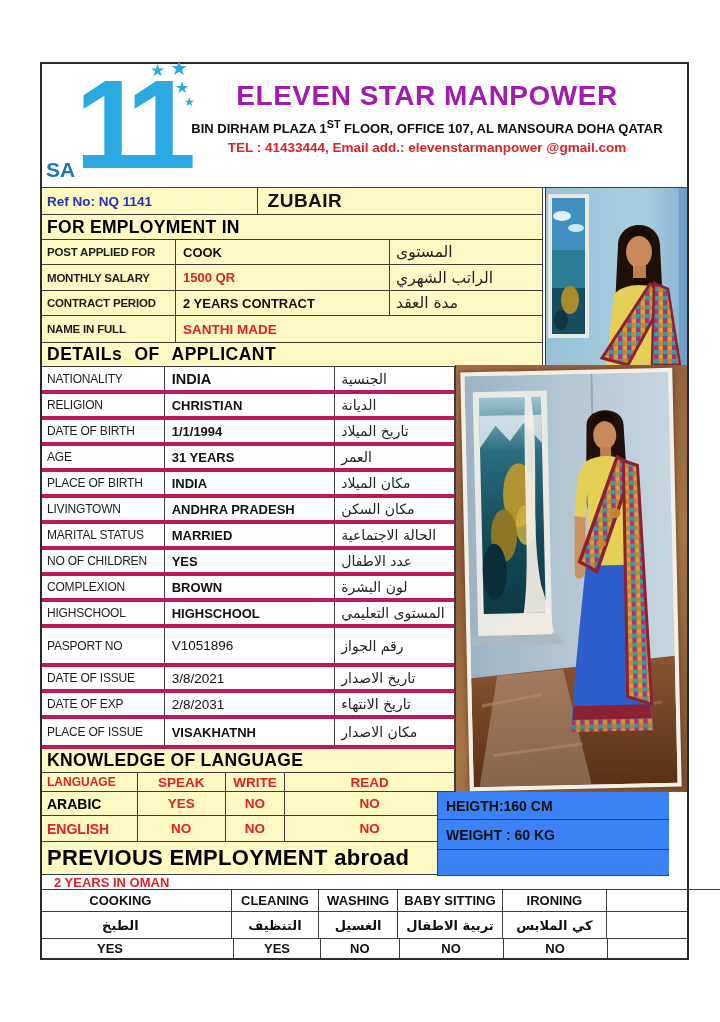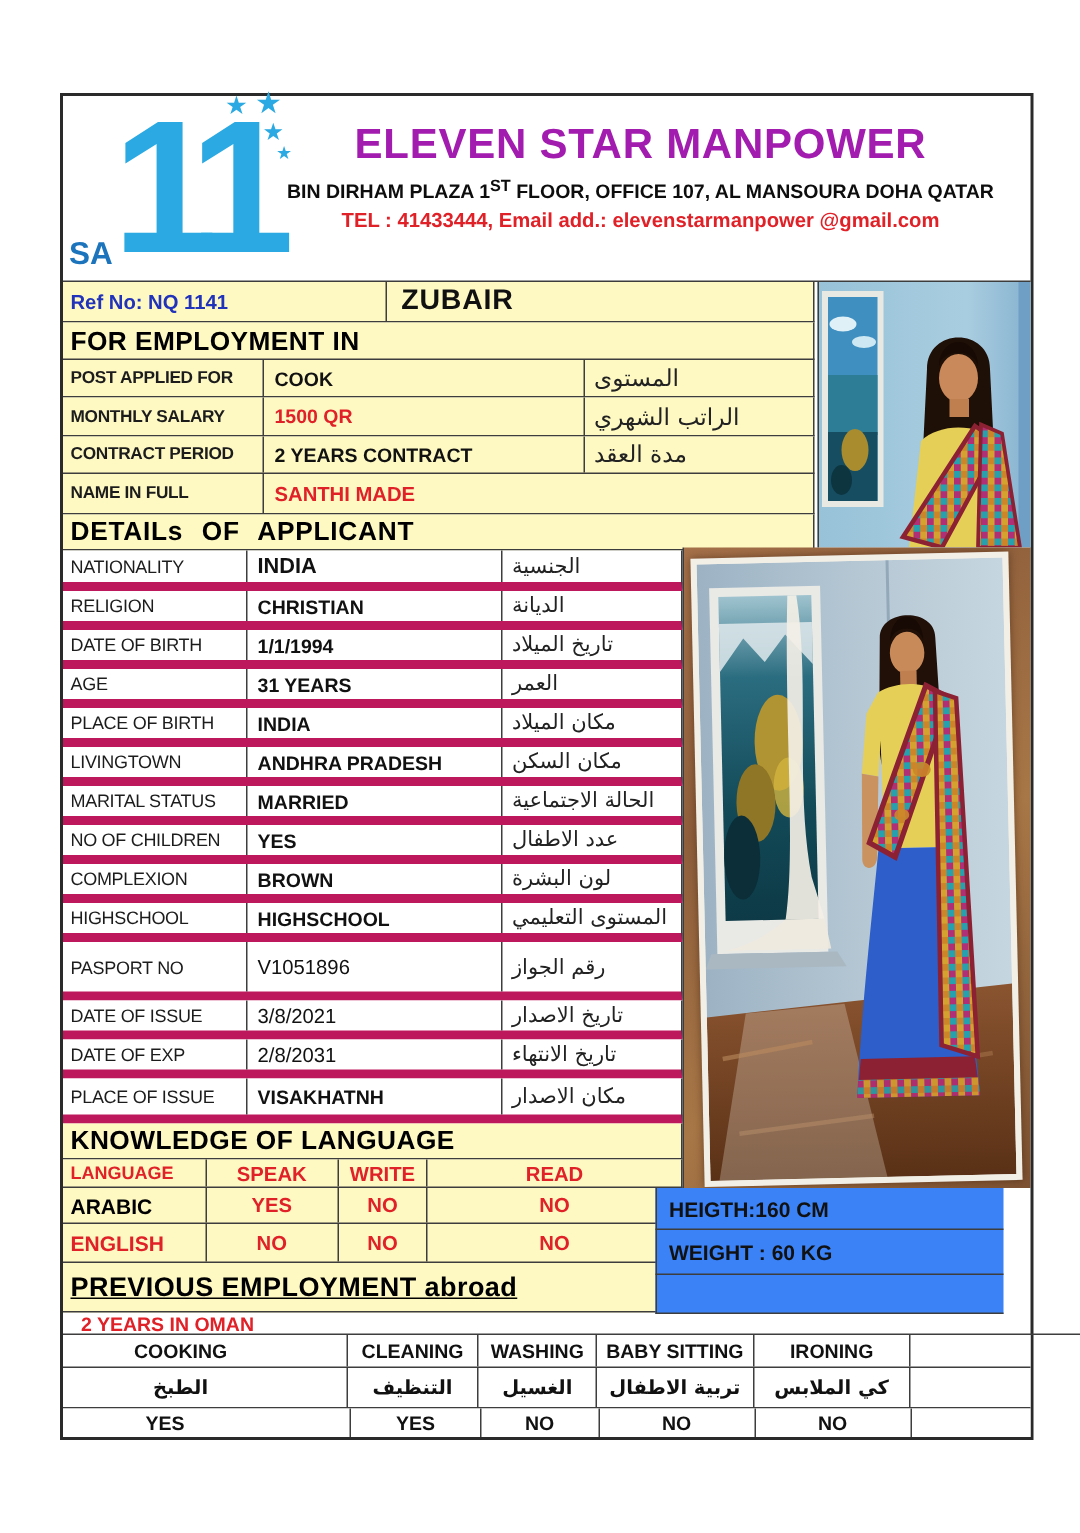--- a/index.html
+++ b/index.html
@@ -46,21 +46,21 @@
   .emp-title{height:25px;}
   .emp-row{height:25px;}
   .emp-row:nth-of-type(5){height:26px;}
   .emp-l{width:133px;}
   .emp-v{width:214px;}
   .emp-a{width:153px;font-size:15.5px;}
   .name-row{height:27px;}
   .name-l{width:133px;}
   .name-v{width:367px;font-size:13.5px;}
   .det-title{height:24px;letter-spacing:0.5px;word-spacing:7px;}
-  .details .row{display:flex;box-sizing:border-box;border-bottom:6px solid #be185d;
+  .details .row{display:flex;box-sizing:border-box;border-bottom:4px solid #be185d;
                 border-right:1px solid #3d3d3d;width:413px;background:#fff;}
   .details .row{height:26px;}
   .details .row:nth-child(1){height:27px;}
   .details .row:nth-child(11){height:39px;}
   .details .row:nth-child(14){height:30px;}
   .det-l{width:122px;font-weight:normal;font-size:12px;}
   .det-v{width:171px;}
   .det-a{width:120px;}
   .details .row:nth-child(1) .det-v{font-size:14.5px;}
   .details .row:nth-child(11) .det-v,
@@ -69,21 +69,21 @@
   .kn-title{height:24px;}
   .lang-h{height:19px;}
   .lang-r1{height:24px;}
   .lang-r2{height:26px;}
   .lg-0{width:95px;font-size:12px;font-weight:bold;padding-left:5px;}
   .lg-1{width:88px;justify-content:center;font-weight:bold;font-size:13.5px;}
   .lg-2{width:60px;justify-content:center;font-weight:bold;font-size:13.5px;}
   .lg-3{width:170px;justify-content:center;font-weight:bold;font-size:13.5px;}
   .lang-r1 .lg-0{font-size:14px;color:#000;}
   .lang-r2 .lg-0{font-size:14px;}
-  .prev-title{height:33px;font-size:18px;text-decoration:underline;}
+  .prev-title{height:33px;font-size:22px;}
   .oman-row{height:15px;font-size:13px;font-weight:bold;color:#e02128;
             display:flex;align-items:center;padding-left:12px;box-sizing:border-box;
             border-bottom:1px solid #3d3d3d;width:700px;}
   .skills .row{display:flex;box-sizing:border-box;border-bottom:1px solid #3d3d3d;width:645px;background:#fff;}
   .sk-h{height:22px;}
   .sk-a{height:27px;}
   .sk-v{height:19px;border-bottom:none !important;}
   .sk-c{justify-content:center;font-weight:bold;font-size:13px;}
   .sk-c.ar2{font-family:"DejaVu Sans",sans-serif;font-size:13px;direction:rtl;}
   .sc-0{width:165px;}.sc-1{width:92px;margin-left:32px;}.sc-2{width:83px;}.sc-3{width:110px;}

